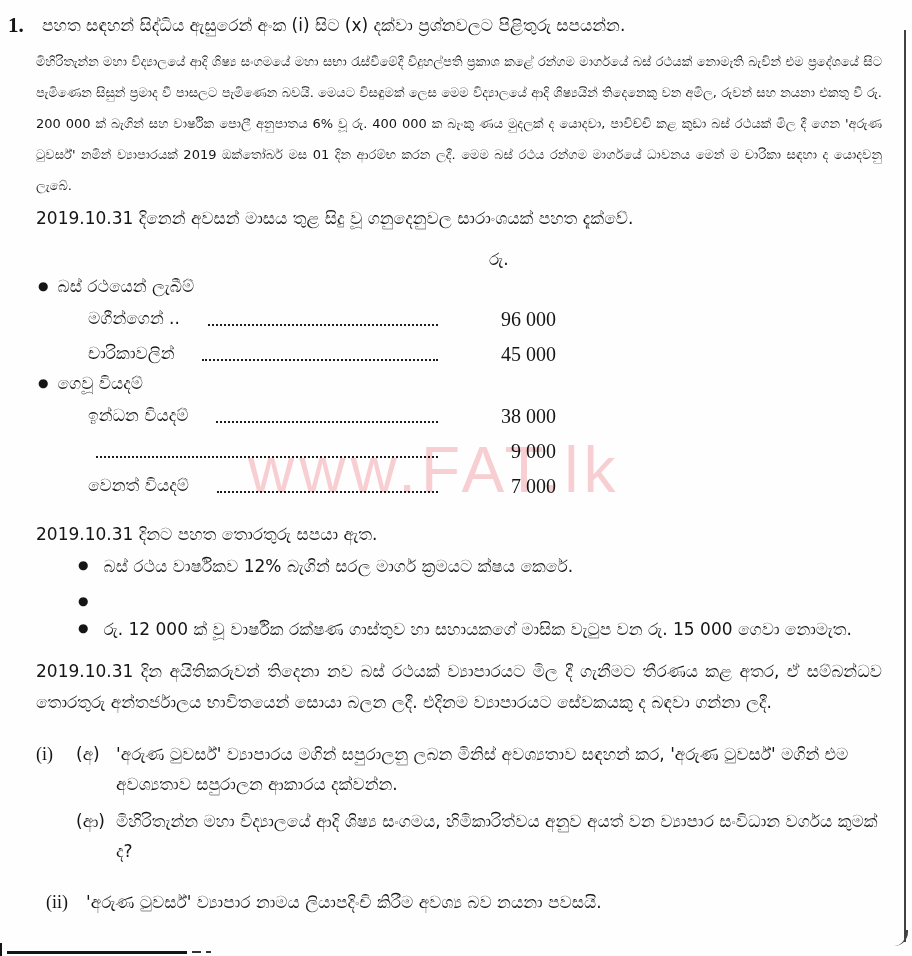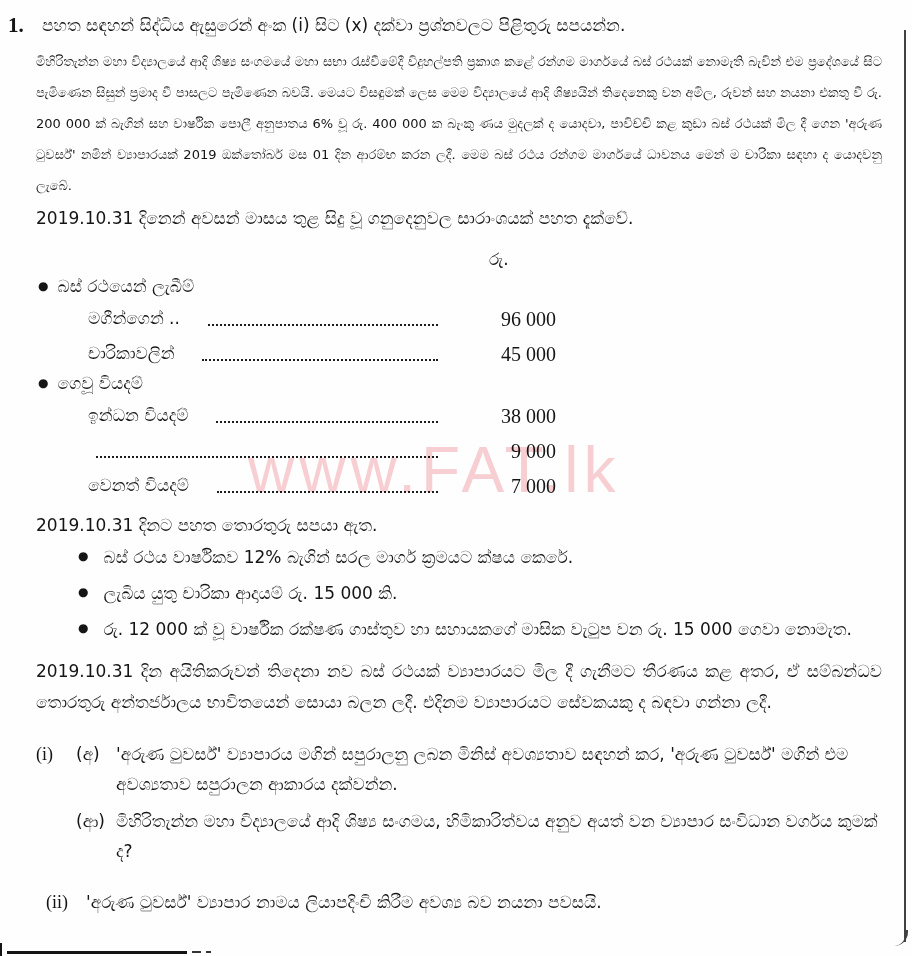--- a/index.html
+++ b/index.html
@@ -19,21 +19,21 @@
   .currency-header{margin:5px 0 0 489px;font-size:17px;}
 
   .statement{margin-left:38px;}
   .stm-heading{display:flex;align-items:center;gap:9px;font-size:17px;margin-top:7px;}
   .bullet{font-size:12px;line-height:1;}
   .stm-row{display:flex;margin:12px 0 0 50px;width:468px;gap:20px;}
   .stm-label{font-size:17px;white-space:nowrap;}
   .leader{flex:1;border-bottom:2.5px dotted #1c1c1c;margin:0 12px 5px 8px;min-width:24px;}
   .stm-value{width:86px;text-align:right;font-family:"Liberation Serif",serif;font-size:20px;flex:none;}
 
-  .info-intro{margin:17px 30px 0 36px;font-size:17px;}
+  .info-intro{margin:26px 30px 0 36px;font-size:17px;}
   .info-item{display:flex;gap:15px;margin:9px 24px 0 78px;font-size:17px;line-height:27px;}
   .info-item .bullet{padding-top:6px;}
 
   .closing{margin:13px 30px 12px 36px;font-size:17px;line-height:31px;text-align:justify;}
 
   .q-row{display:flex;margin:7px 24px 0 36px;font-size:17px;line-height:30px;}
   .q-row.first{margin-top:21px;}
   .q-roman{font-family:"Liberation Serif",serif;font-size:18px;width:40px;flex:none;}
   .q-part-label{width:40px;flex:none;}
   .q-text{flex:1;}
@@ -118,21 +118,20 @@
     </div>
 
     <div class="info-intro">2019.10.31 දිනට පහත තොරතුරු සපයා ඇත.</div>
 
     <div class="info-item">
       <span class="bullet">●</span>
       <span>බස් රථය වාර්ෂිකව 12% බැගින් සරල මාර්ග ක්‍රමයට ක්ෂය කෙරේ.</span>
     </div>
     <div class="info-item">
       <span class="bullet">●</span>
-      <span>ලැබිය යුතු චාරිකා ආදායම් රු. 15 000 කි.</span>
     </div>
     <div class="info-item">
       <span class="bullet">●</span>
       <span>රු. 12 000 ක් වූ වාර්ෂික රක්ෂණ ගාස්තුව හා සහායකගේ මාසික වැටුප වන රු. 15 000 ගෙවා නොමැත.</span>
     </div>
 
     <div class="closing">2019.10.31 දින අයිතිකරුවන් තිදෙනා නව බස් රථයක් ව්‍යාපාරයට මිල දී ගැනීමට තීරණය කළ අතර, ඒ සම්බන්ධව තොරතුරු අන්තර්ජාලය භාවිතයෙන් සොයා බලන ලදී. එදිනම ව්‍යාපාරයට සේවකයකු ද බඳවා ගන්නා ලදී.</div>
 
     <div class="q-row first">
       <span class="q-roman">(i)</span>

